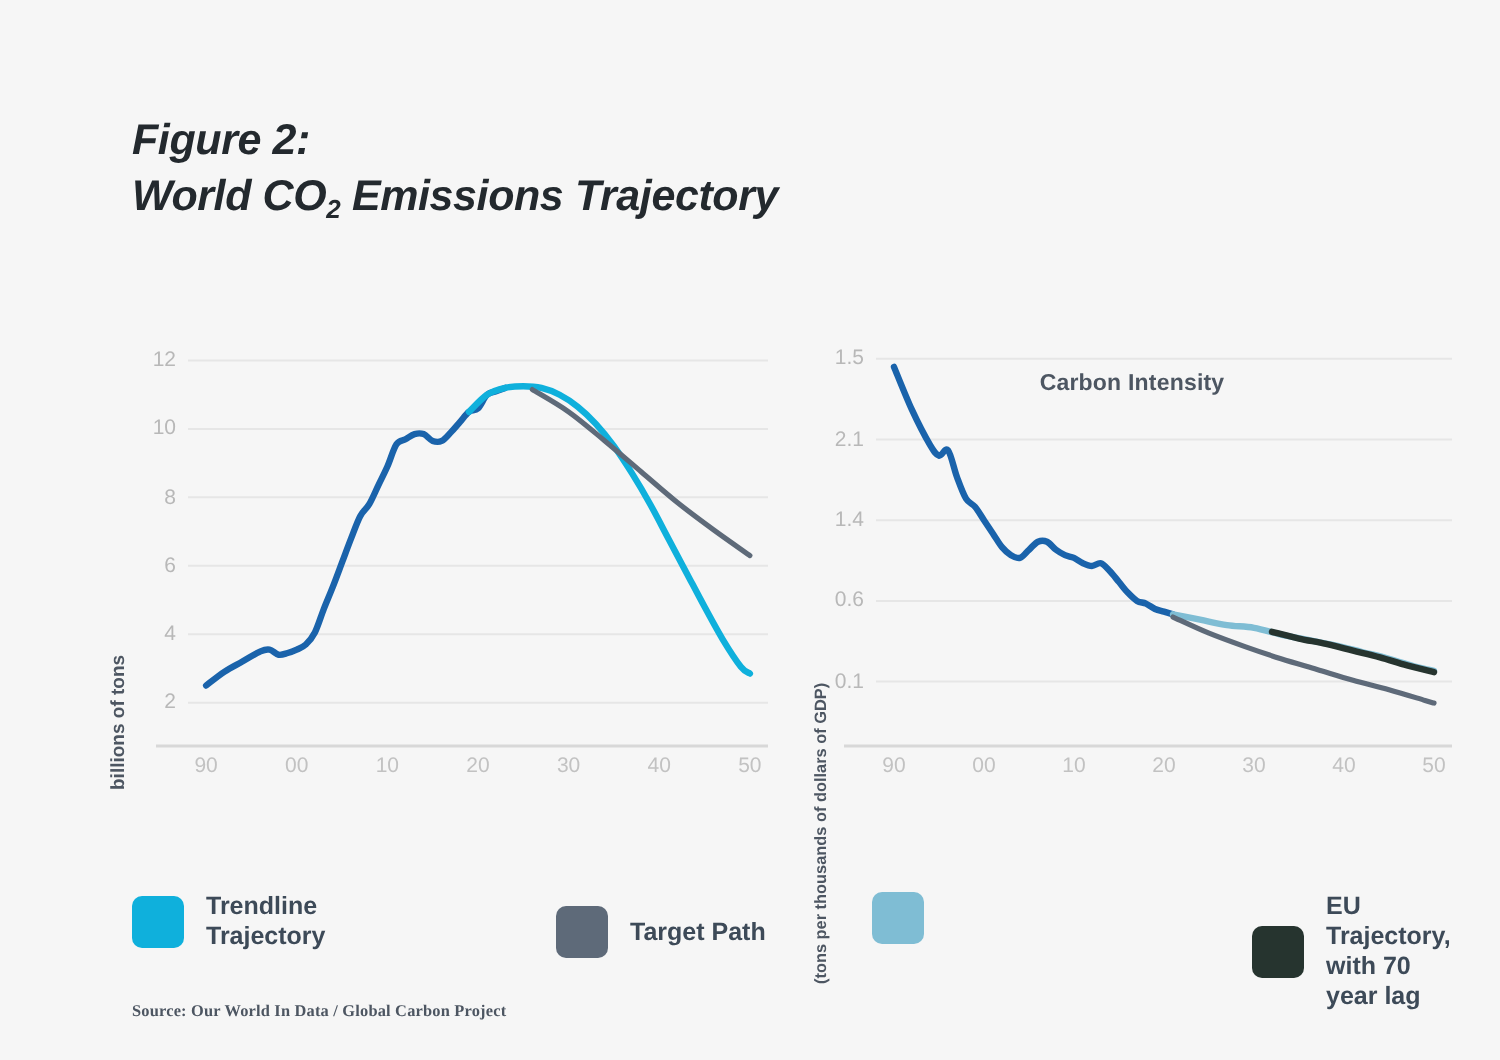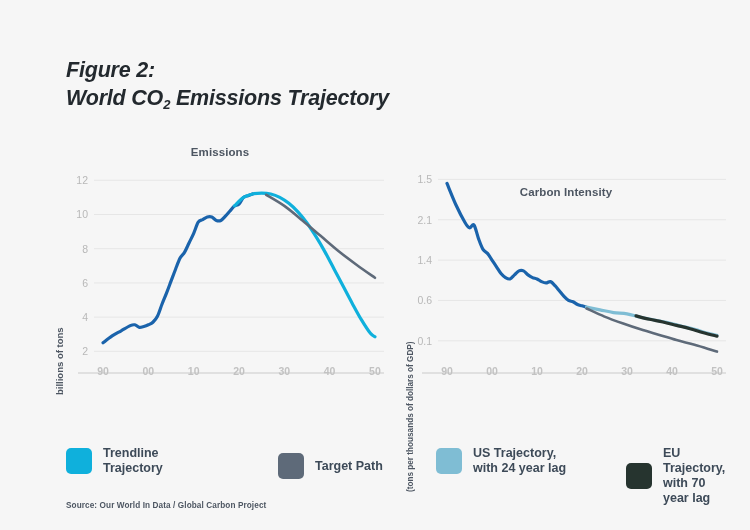--- a/index.html
+++ b/index.html
@@ -79,25 +79,25 @@
     right: 100%;
     margin-right: 6px;
     transform: translateY(-50%);
     font-size: 10.5px;
     color: #b8b8b8;
     white-space: nowrap;
   }
   .xtick {
     position: absolute;
     top: 100%;
+    margin-top: 12px;
     transform: translateX(-50%);
     font-size: 10.5px;
     color: #c2c2c2;
     white-space: nowrap;
-    font-weight: bold;
   }
 
   .series { fill: none; stroke-linecap: round; stroke-linejoin: round; }
 
   
   #legend {
     position: absolute;
     left: 66px; top: 444px;
     width: 650px; height: 44px;
   }
@@ -124,34 +124,34 @@
   #legend-item-2 { left: 370px; top: 2px; }
   #legend-item-3 { left: 560px; top: 2px; }
 
   #source {
     position: absolute;
     left: 66px; top: 501px;
     font-size: 8.2px;
     font-weight: bold;
     color: #4d5662;
     letter-spacing: 0.1px;
+    font-family: Liberation Serif, serif;
   }
 </style>
 </head>
 <body>
 
 <div id="figure">
 
   <div id="title-block">
     <span class="line">Figure 2:</span>
     <span class="line"><span>World CO</span><sub>2</sub><span> Emissions Trajectory</span></span>
   </div>
 
   <div class="panel" id="panel-left">
-    <div class="panel-title">Emissions</div>
     <div class="axis-label" id="ylabel-left">billions of tons</div>
     <div class="plot" id="plot-left">
         <svg viewBox="0 0 290 195" preserveAspectRatio="none">
           <line x1="0" x2="290" y1="181.31578947368422" y2="181.31578947368422" class="gridline"></line>
           <line x1="0" x2="290" y1="147.10526315789474" y2="147.10526315789474" class="gridline"></line>
           <line x1="0" x2="290" y1="112.89473684210527" y2="112.89473684210527" class="gridline"></line>
           <line x1="0" x2="290" y1="78.6842105263158" y2="78.6842105263158" class="gridline"></line>
           <line x1="0" x2="290" y1="44.4736842105263" y2="44.4736842105263" class="gridline"></line>
           <line x1="0" x2="290" y1="10.263157894736821" y2="10.263157894736821" class="gridline"></line>
           <line x1="-16" x2="290" y1="203" y2="203" class="baseline"></line>
@@ -211,22 +211,20 @@
       <span class="legend-swatch" style="background: rgb(94, 106, 121);"></span>
       <span class="legend-text">Target Path</span>
     </div>
     <div class="legend-item" id="legend-item-0">
       <span class="legend-swatch" style="background: rgb(15, 176, 220);"></span>
       <span class="legend-text">Trendline
 Trajectory</span>
     </div>
     <div class="legend-item" id="legend-item-2">
       <span class="legend-swatch" style="background: rgb(127, 189, 212);"></span>
-      <span class="legend-text">US Trajectory,
-with 24 year lag</span>
     </div>
     <div class="legend-item" id="legend-item-3">
       <span class="legend-swatch" style="background: rgb(38, 52, 47);"></span>
       <span class="legend-text">EU Trajectory,
 with 70 year lag</span>
     </div>
   </div>
 
   <div id="source">Source: Our World In Data / Global Carbon Project</div>
 

